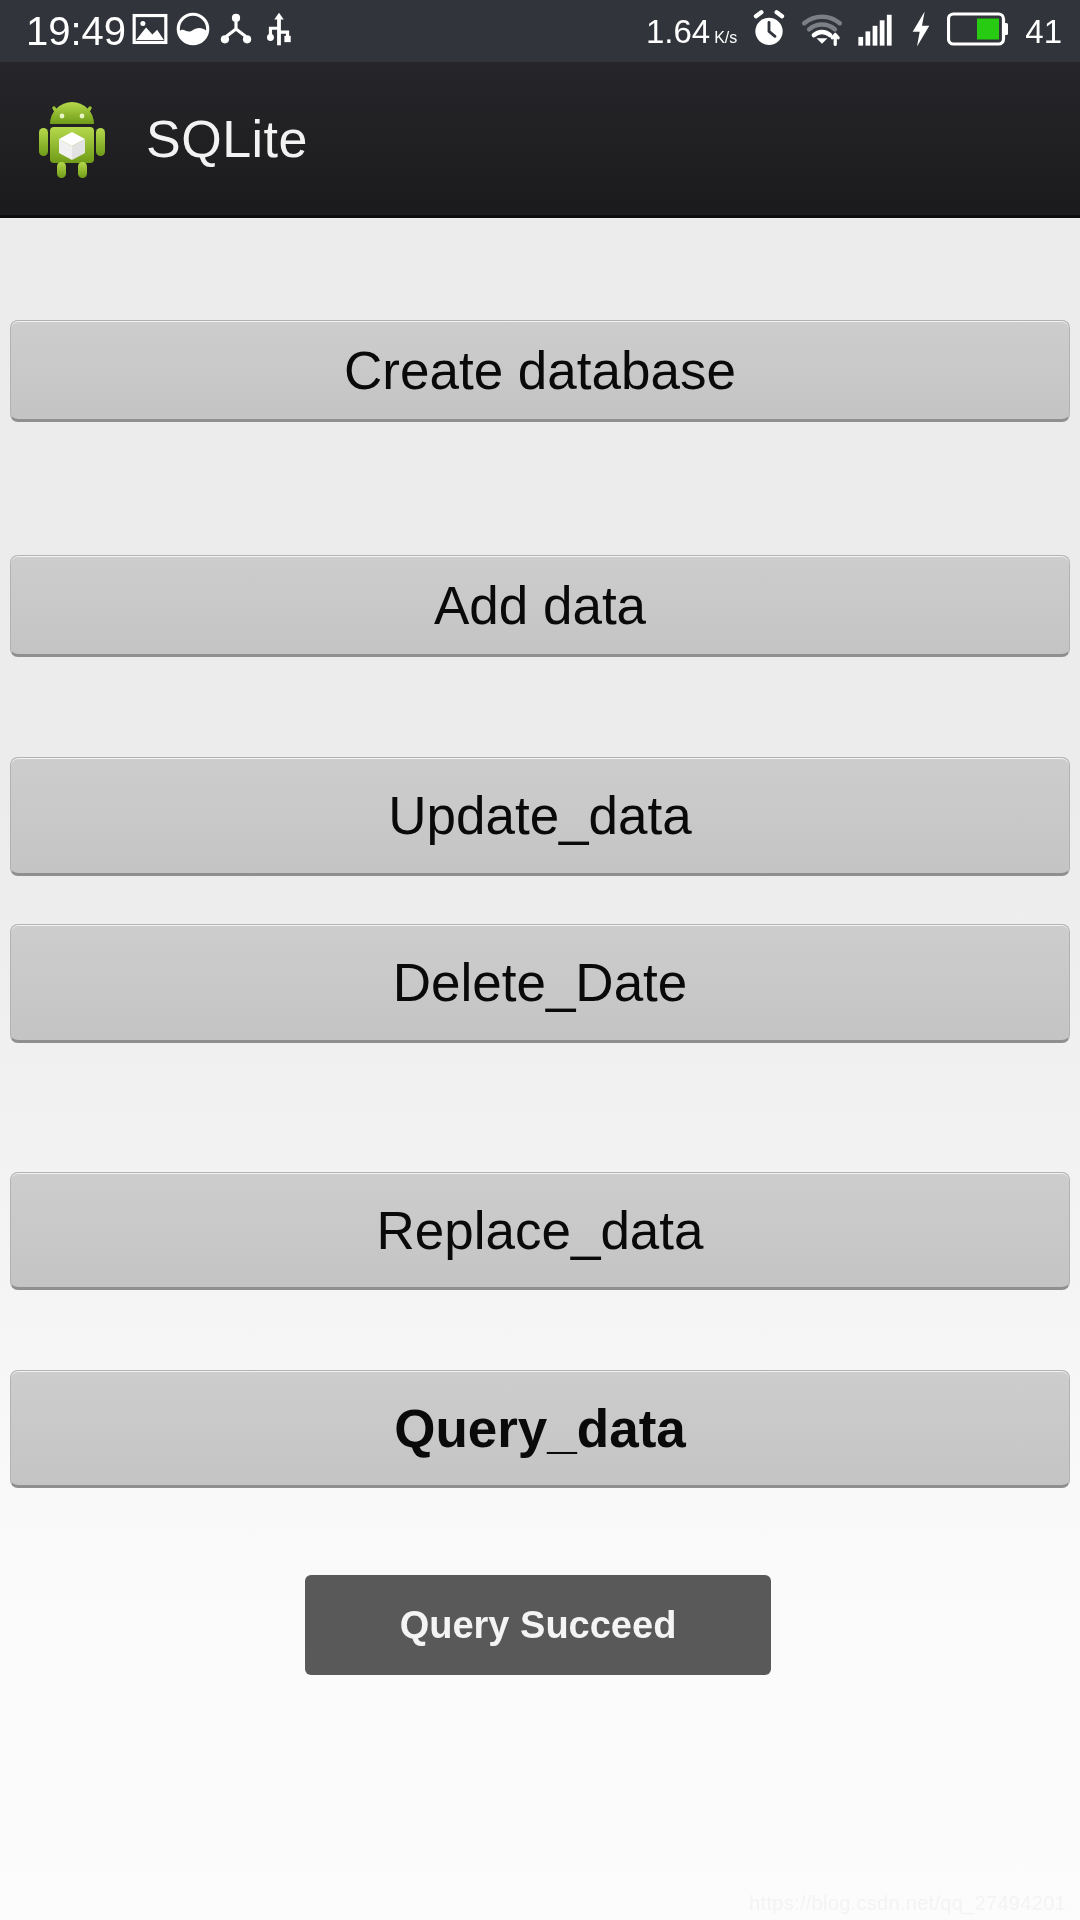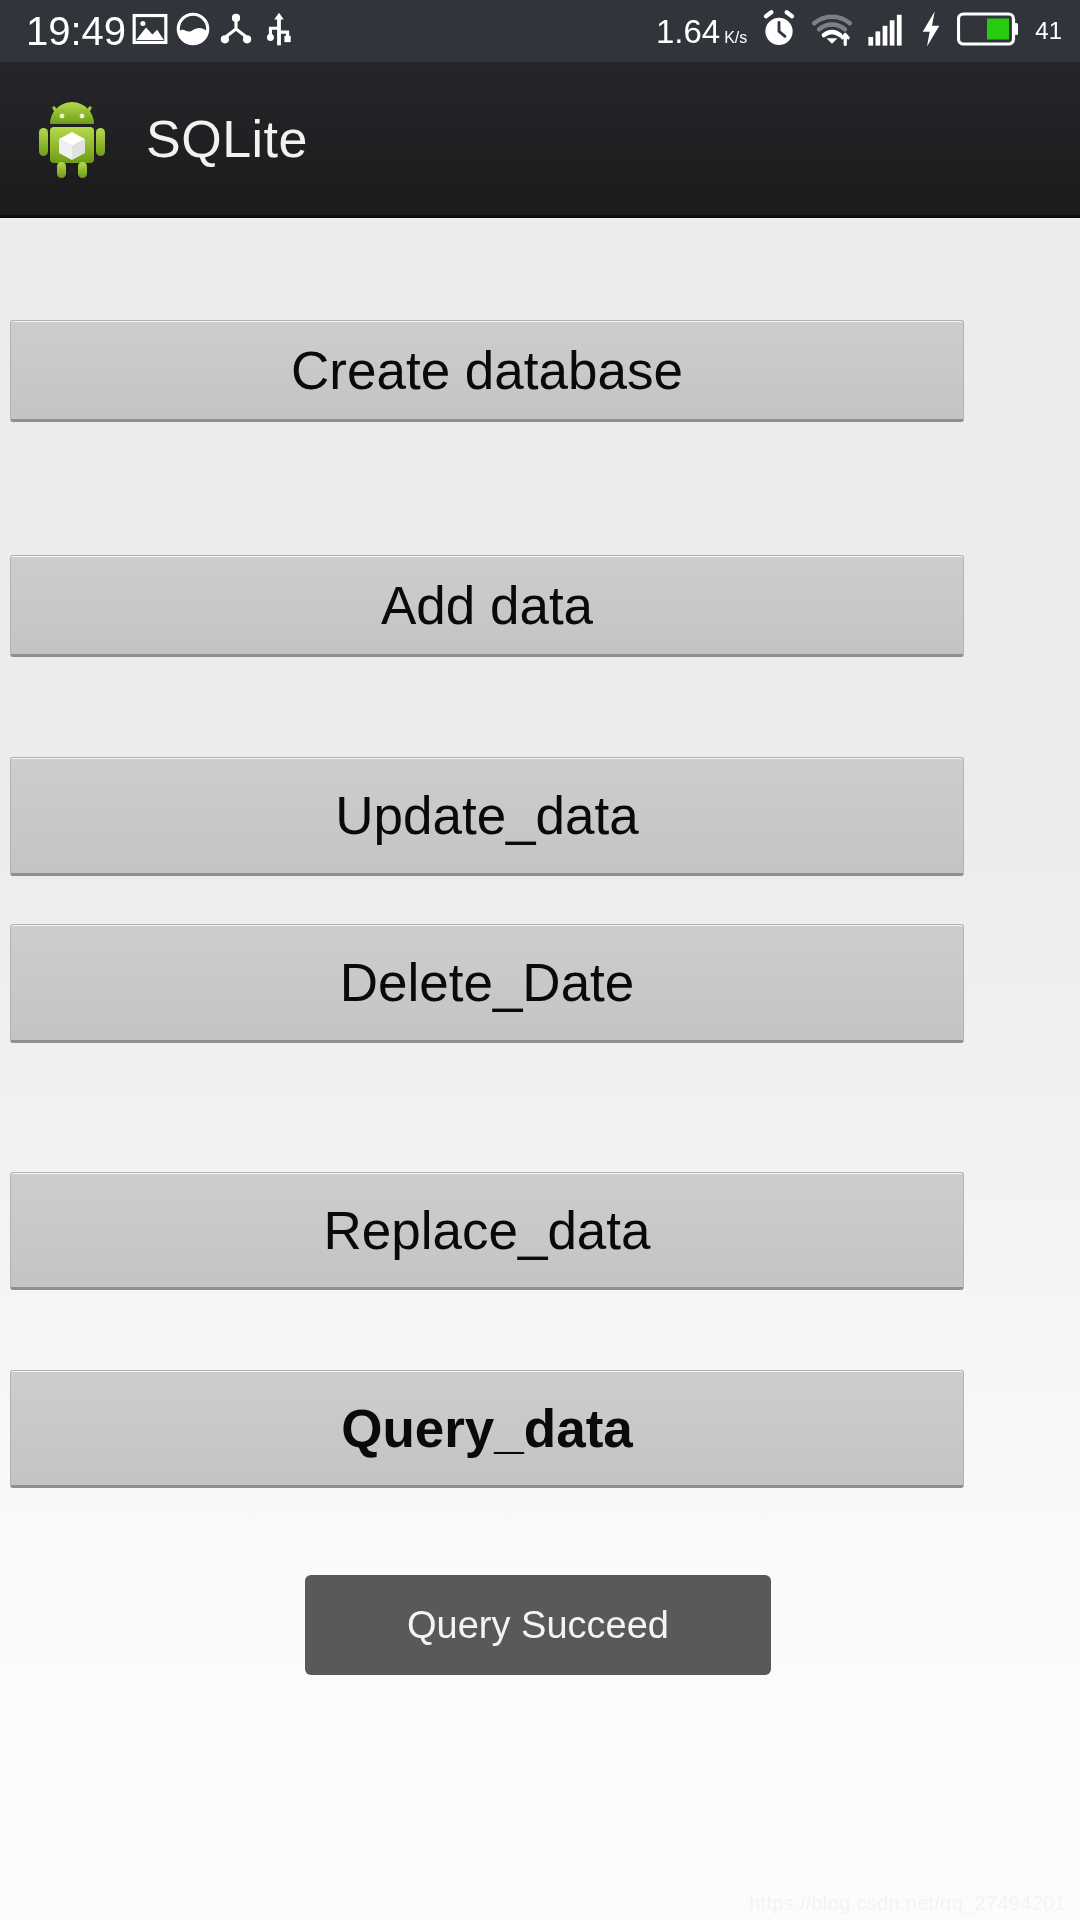--- a/index.html
+++ b/index.html
@@ -50,21 +50,21 @@
     line-height: 1;
     display: flex;
     align-items: baseline;
   }
   #net-speed .unit {
     font-size: 16px;
     margin-left: 4px;
   }
   #battery-percent {
     color: #ffffff;
-    font-size: 24px;
+    font-size: 33px;
     line-height: 1;
     margin-left: 4px;
   }
   .sb-icon { display: block; }
 
   
   #action-bar {
     position: absolute;
     left: 0; top: 62px;
     width: 1080px; height: 156px;
@@ -90,26 +90,26 @@
     width: 1080px; height: 1702px;
     background: linear-gradient(180deg,
         #ececec 0%, #ececec 35%, #f2f2f2 55%,
         #f8f8f8 72%, #fbfbfb 85%, #fcfcfc 100%);
     overflow: hidden;
   }
 
   .btn {
     position: absolute;
     left: 10px;
-    width: 954px;
+    width: 1060px;
     box-sizing: border-box;
     background: linear-gradient(180deg, #cdcdcd 0%, #c9c9c9 45%, #c4c4c4 100%);
     border: 1px solid #b2b2b2;
     border-bottom: 3px solid #8f8f8f;
-    border-radius: 3px;
+    border-radius: 8px;
     color: #0a0a0a;
     font-size: 53px;
     font-weight: 400;
     display: flex;
     align-items: center;
     justify-content: center;
     box-shadow: 0 1px 0 rgba(255,255,255,0.75) inset;
   }
 
   
@@ -121,21 +121,21 @@
     height: 100px;
     background: #595959;
     border-radius: 6px;
     display: flex;
     align-items: center;
     justify-content: center;
   }
   #toast-text {
     color: #f4f4f4;
     font-size: 38px;
-    font-weight: 400;
+    font-weight: 700;
   }
 
   
   #watermark-mid {
     position: absolute;
     left: 380px;
     top: 1340px;
     width: 330px;
     text-align: center;
     color: #d9d9d9;

